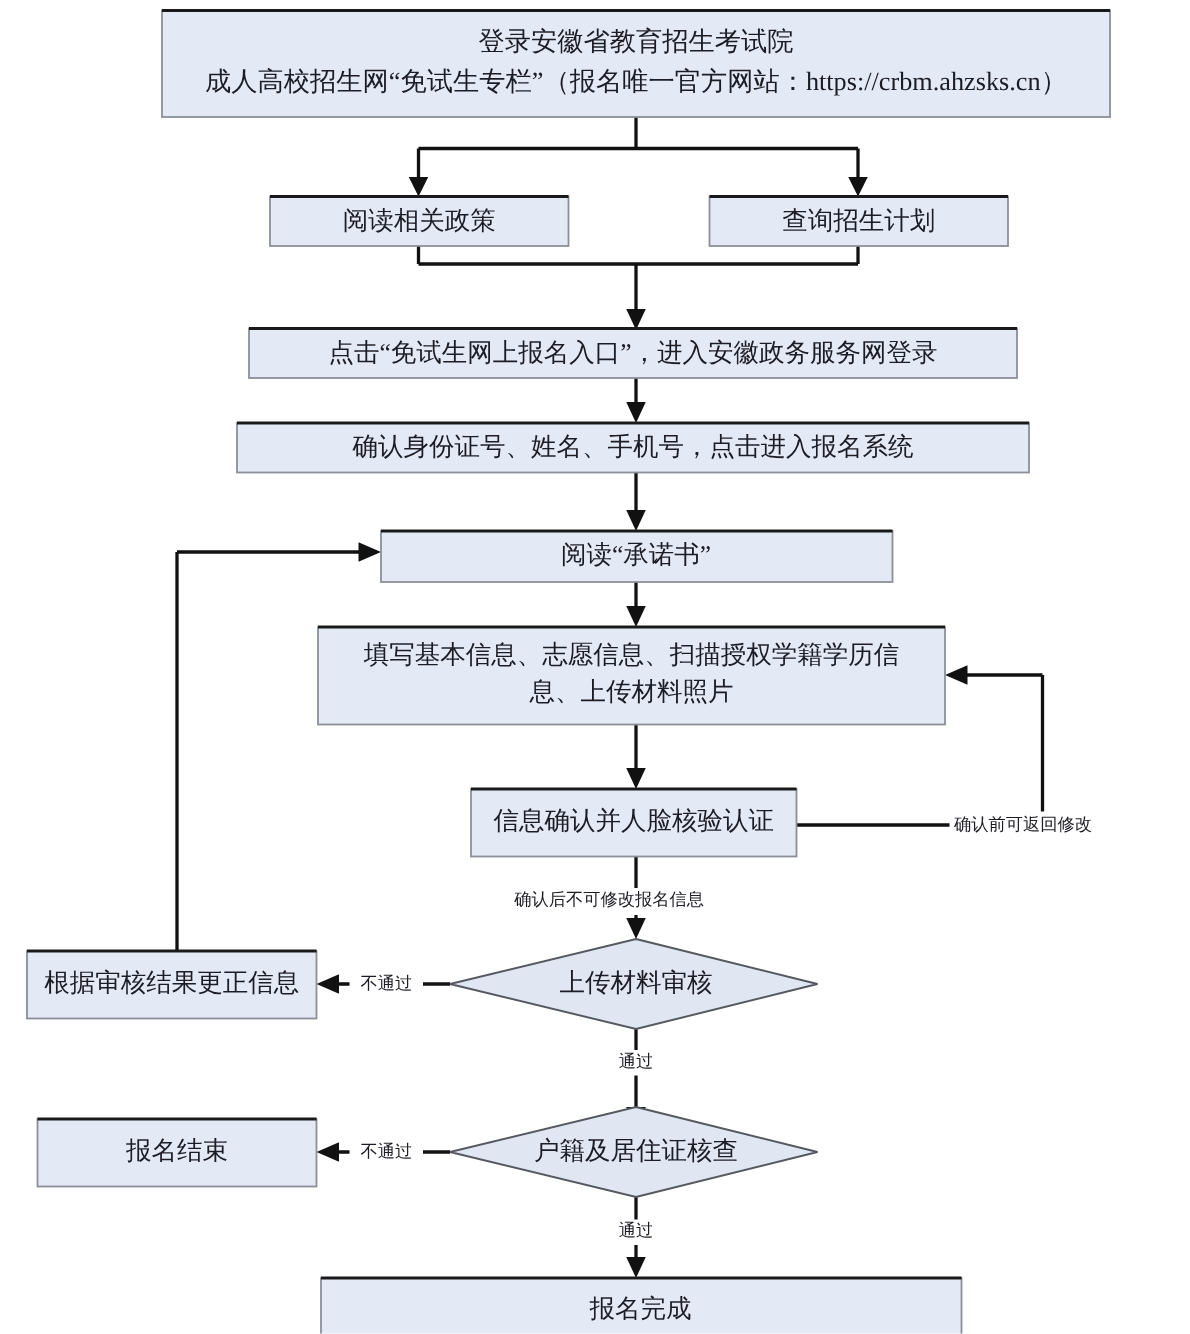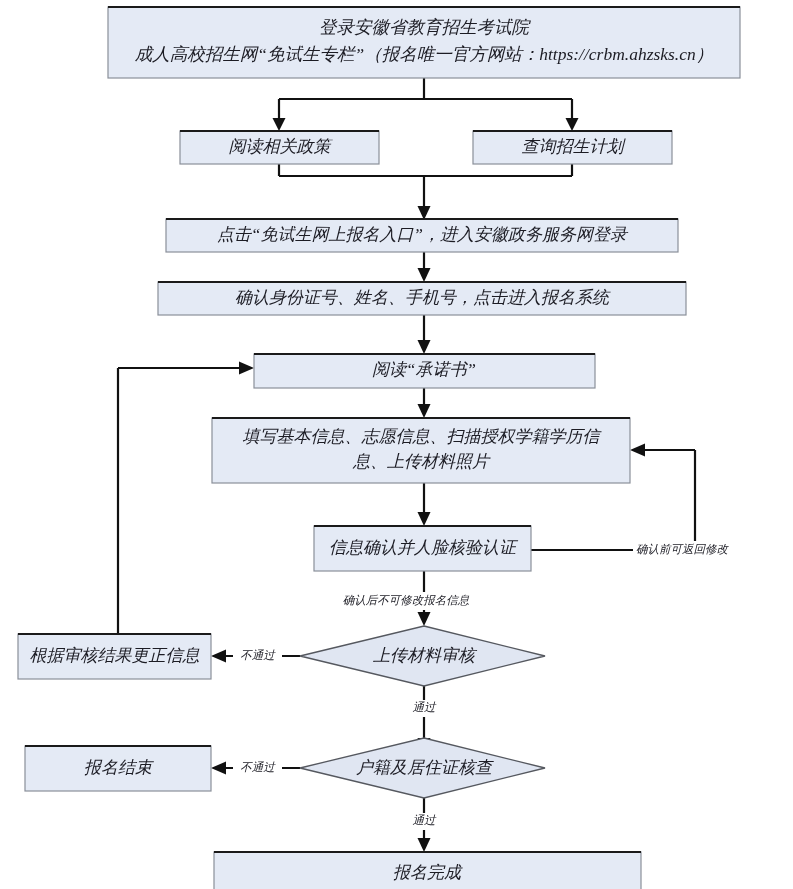--- a/index.html
+++ b/index.html
@@ -10,21 +10,20 @@
   body {
     width: 793px;
     height: 889px;
     overflow: hidden;
     font-family: "Liberation Serif", "DejaVu Serif", serif;
   }
   #flow-root {
     position: relative;
     width: 793px;
     height: 889px;
-    font-style: italic;
   }
   svg#flow-svg {
     display: block;
     width: 793px;
     height: 889px;
   }
   .node-box {
     fill: #e4eaf5;
     stroke: #8a8f99;
     stroke-width: 1.2;

